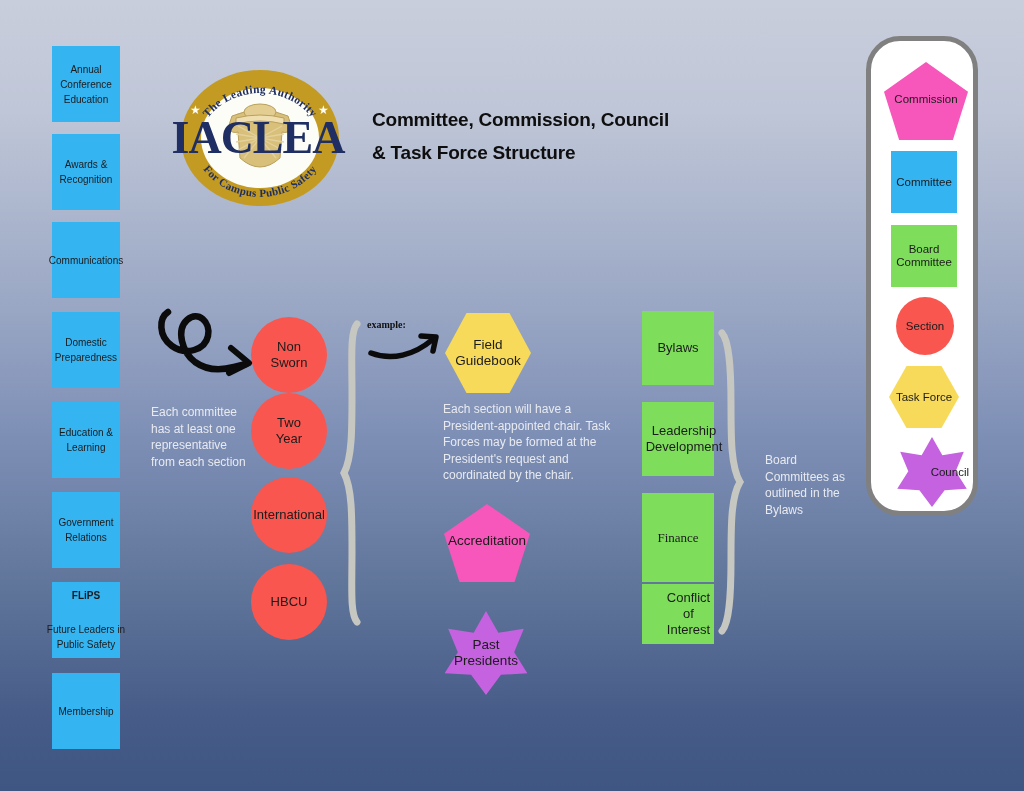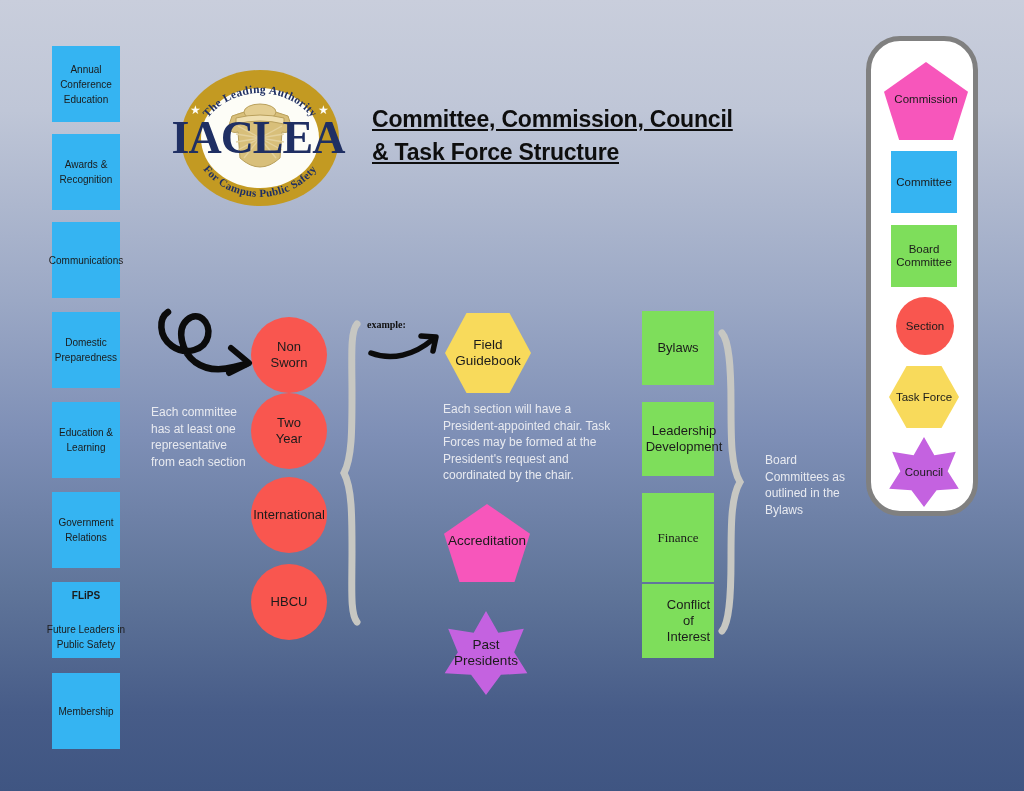--- a/index.html
+++ b/index.html
@@ -82,25 +82,24 @@
     color: #e8eaf0;
     font-size: 12px;
     line-height: 16.5px;
     white-space: pre-line;
   }
 
   .title {
     position: absolute;
     color: #0e0e0e;
     font-weight: bold;
-    font-size: 23px;
+    font-size: 19px;
     line-height: 33px;
     white-space: pre-line;
     letter-spacing: -0.2px;
-    text-decoration: underline;
   }
 
   .example-label {
     position: absolute;
     color: #111;
     font-weight: bold;
     font-size: 10px;
     font-family: "Liberation Serif", serif;
   }
 
@@ -249,21 +248,21 @@
   <div class="board-box" style="left:642px; top:311px; height:74px;">
     <span class="node-label">Bylaws</span>
   </div>
   <div class="board-box" style="left:642px; top:402px; height:74px;padding-left:14px;">
     <span class="node-label" style="width:92px;">Leadership
 Development</span>
   </div>
   <div class="board-box" style="left:642px; top:493px; height:89px;font-family:Liberation Serif, serif;">
     <span class="node-label">Finance</span>
   </div>
-  <div class="board-box" style="left:642px; top:584px; height:74px;padding-left:23px;">
+  <div class="board-box" style="left:642px; top:584px; height:60px;padding-left:23px;">
     <span class="node-label" style="width:80px;">Conflict of
 Interest</span>
   </div>
 
   <div class="note" style="left:765px; top:452px; width:96px;">Board
 Committees as
 outlined in the
 Bylaws</div>
 
   <svg class="overlay">
@@ -305,20 +304,20 @@
 
     <div class="legend-item" style="left:25px; top:256px; width:58px; height:58px; background:#f9564f; border-radius:50%;">
       <span class="node-label">Section</span>
     </div>
 
     <div class="legend-item" style="left:18px; top:325px; width:70px; height:62px;">
       <div class="shape-fill hexagon" style="background:#f8da5b;"></div>
       <span class="node-label" style="width:82px;">Task Force</span>
     </div>
 
-    <div class="legend-item" style="left:16px; top:396px; width:74px; height:70px;">
+    <div class="legend-item" style="left:24px; top:396px; width:74px; height:70px;justify-content:flex-end;">
       <div class="shape-fill star6" style="background:#c462e0;"></div>
       <span class="node-label">Council</span>
     </div>
 
   </div>
 
 </div>
 
 </body></html>

